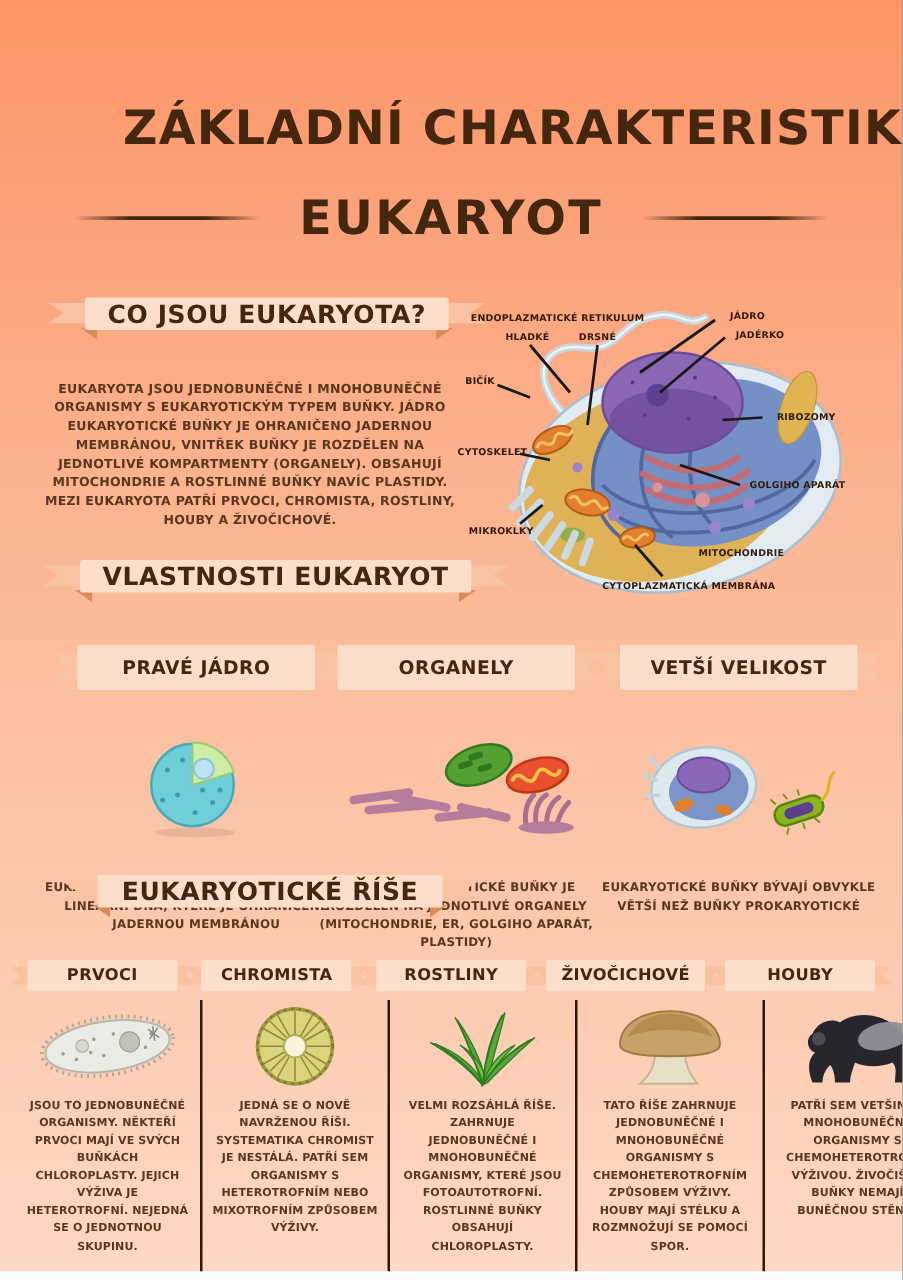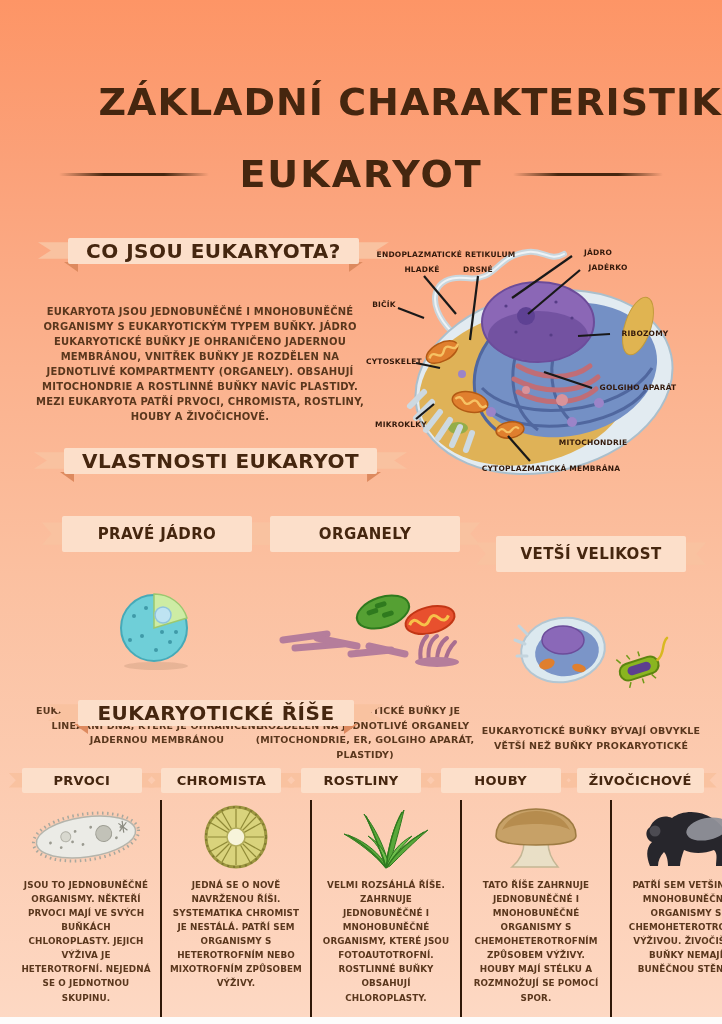--- a/index.html
+++ b/index.html
@@ -45,21 +45,21 @@
   
   .diagram{position:absolute;left:366px;top:230px;width:352px;height:248px;margin-top:10px;}
   .diagram svg{position:absolute;left:0;top:0;}
   .dlabel{position:absolute;font-size:7.5px;font-weight:bold;color:#33190b;
     text-align:center;letter-spacing:.2px;white-space:nowrap;}
   
   .props-ribbon{position:absolute;left:64px;top:448px;}
   .prop-col{position:absolute;top:516px;display:flex;flex-direction:column;align-items:center;gap:27px;}
   .prop-col.c1{left:36px;width:242px;}
   .prop-col.c2{left:252px;width:226px;}
-  .prop-col.c3{left:478px;width:226px;margin-top:20px;}
+  .prop-col.c3{left:478px;width:226px;}
   .prop-img{margin-top:8px;height:86px;display:flex;align-items:center;justify-content:center;}
   .prop-text{margin-top:4px;text-align:center;font-size:9.5px;font-weight:bold;line-height:1.55;color:#5a371d;letter-spacing:.2px;}
   
   .kingdoms-ribbon{position:absolute;left:78px;top:700px;}
   .k-headers,.k-bodies{position:absolute;left:12px;width:698px;display:grid;grid-template-columns:repeat(5,1fr);}
   .k-headers{top:768px;}
   .k-bodies{top:800px;}
   .k-head{display:flex;justify-content:center;}
   .k-cell{display:flex;flex-direction:column;align-items:center;padding:0 8px 14px 8px;min-height:212px;}
   .k-cell.divided{border-right:2px solid #301807;}
@@ -315,28 +315,28 @@
       <div class="ribbon small">
           <div class="wing wl"></div>
           <div class="wing wr"></div>
         <div class="panel">ROSTLINY</div>
         </div>
     </div>
     <div class="k-head">
       <div class="ribbon small">
           <div class="wing wl"></div>
           <div class="wing wr"></div>
-        <div class="panel">HOUBY</div>
+        <div class="panel">ŽIVOČICHOVÉ</div>
         </div>
     </div>
     <div class="k-head">
       <div class="ribbon small">
           <div class="wing wl"></div>
           <div class="wing wr"></div>
-        <div class="panel">ŽIVOČICHOVÉ</div>
+        <div class="panel">HOUBY</div>
         </div>
     </div>
   </div>
 
   <div class="k-bodies">
     <div class="k-cell divided">
       <div class="k-img">
         <svg width="132" height="66" viewBox="0 0 132 66">
           <g transform="rotate(-8 66 33)">
             <ellipse cx="66" cy="33" rx="53" ry="23" fill="none" stroke="#a8a89e" stroke-width="3" stroke-dasharray="1.5 3.5"></ellipse>

